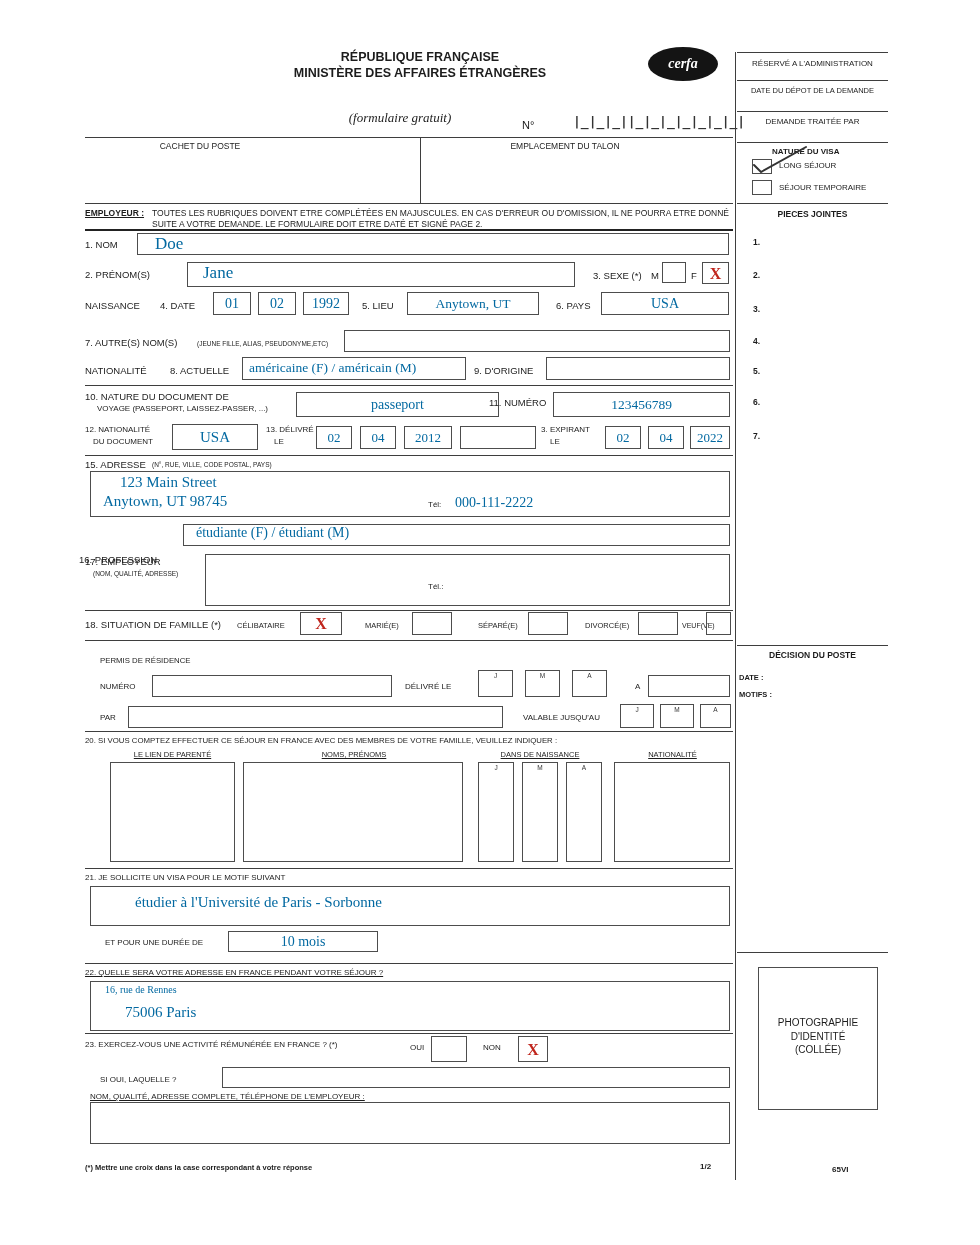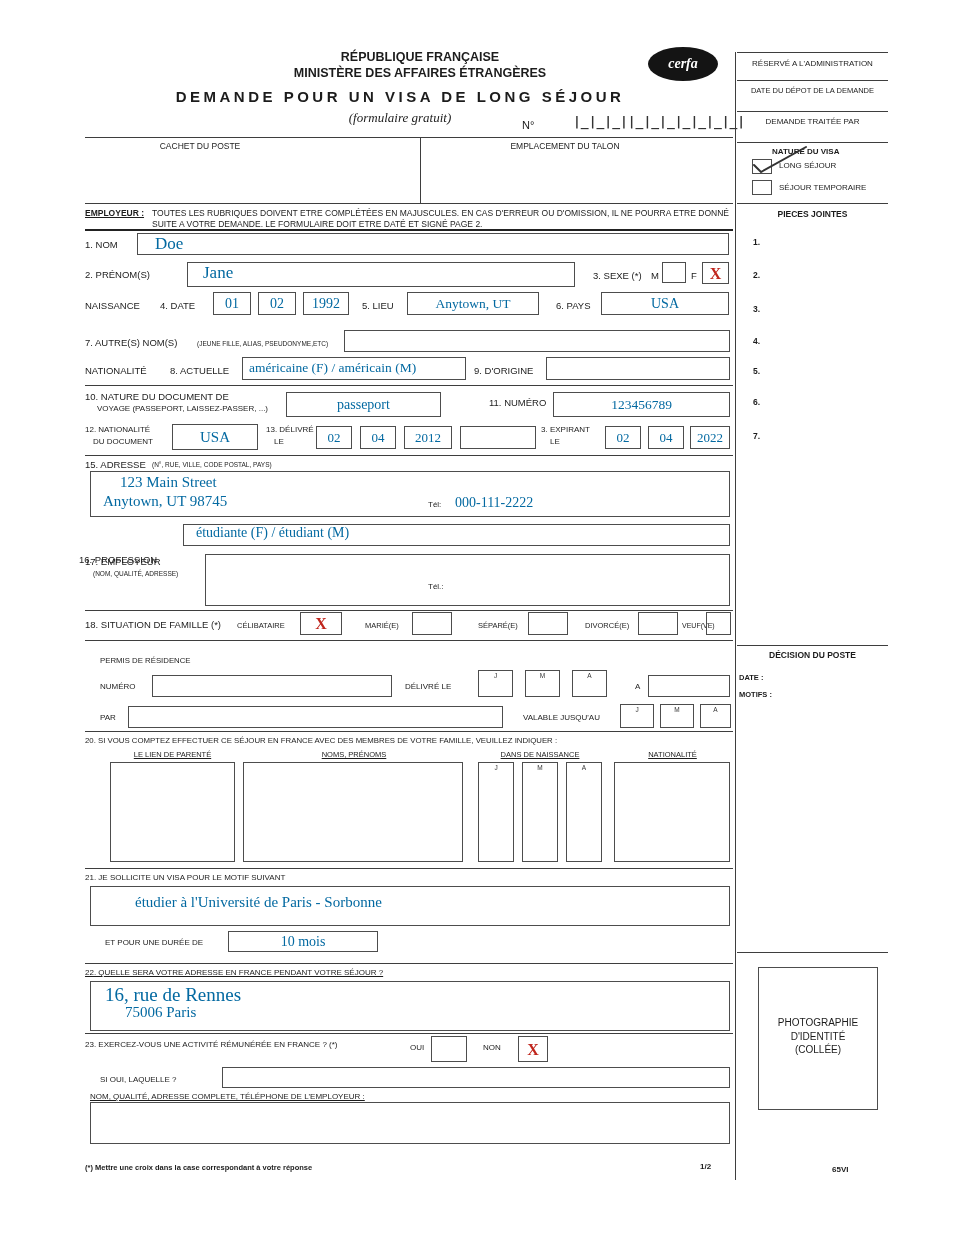--- a/index.html
+++ b/index.html
@@ -30,21 +30,20 @@
 </head>
 <body>
 
 <div id="page">
 
   <div class="abs ctr b" style="left:230px;top:50px;width:380px;font-size:12.5px;line-height:1.25;">
     <div>RÉPUBLIQUE FRANÇAISE</div>
     <div>MINISTÈRE DES AFFAIRES ÉTRANGÈRES</div>
   </div>
   <div class="abs cerfa" style="left:648px;top:47px;width:70px;height:34px;">cerfa</div>
-  <div class="abs ctr b" style="left:120px;top:88px;width:560px;font-size:15px;letter-spacing:3.5px;">DEMANDE POUR UN VISA DE LONG SÉJOUR</div>
   <div class="abs ctr" style="left:120px;top:110px;width:560px;font-size:13px;font-style:italic;font-family:'Liberation Serif',serif;">(formulaire gratuit)</div>
   <div class="abs" style="left:522px;top:119px;font-size:11px;">N°</div>
   <div class="abs mono b" style="left:573px;top:114px;font-size:13px;color:#333;text-align:right;">|_|_|_||_|_|_|_|_|_|_|</div>
 
   <div class="abs hline" style="left:85px;top:137px;width:648px;"></div>
   <div class="abs vline" style="left:420px;top:137px;height:66px;"></div>
   <div class="abs ctr" style="left:110px;top:141px;width:180px;font-size:8.5px;">CACHET DU POSTE</div>
   <div class="abs ctr" style="left:430px;top:141px;width:270px;font-size:8.5px;">EMPLACEMENT DU TALON</div>
   <div class="abs hline" style="left:85px;top:203px;width:648px;"></div>
 
@@ -124,21 +123,21 @@
   <div class="abs lbl" style="left:85px;top:365px;">NATIONALITÉ</div>
   <div class="abs lbl" style="left:170px;top:365px;">8. ACTUELLE</div>
   <div class="abs box" style="left:242px;top:357px;width:224px;height:23px;"></div>
   <div class="abs hand" style="left:249px;top:360px;font-size:13.5px;">américaine (F) / américain (M)</div>
   <div class="abs lbl" style="left:474px;top:365px;">9. D'ORIGINE</div>
   <div class="abs box" style="left:546px;top:357px;width:184px;height:23px;"></div>
   <div class="abs hline" style="left:85px;top:385px;width:648px;"></div>
 
   <div class="abs lbl" style="left:85px;top:391px;">10. NATURE DU DOCUMENT DE</div>
   <div class="abs sm" style="left:97px;top:404px;">VOYAGE (PASSEPORT, LAISSEZ-PASSER, ...)</div>
-  <div class="abs box hand ctr" style="left:286px;top:392px;width:155px;height:25px;font-size:14px;line-height:24px;">passeport</div>
+  <div class="abs box hand ctr" style="left:296px;top:392px;width:203px;height:25px;font-size:14px;line-height:24px;">passeport</div>
   <div class="abs lbl" style="left:489px;top:397px;">11. NUMÉRO</div>
   <div class="abs box hand ctr" style="left:553px;top:392px;width:177px;height:25px;font-size:13.5px;line-height:24px;">123456789</div>
 
   <div class="abs sm" style="left:85px;top:425px;">12. NATIONALITÉ</div>
   <div class="abs sm" style="left:93px;top:437px;">DU DOCUMENT</div>
   <div class="abs box hand ctr" style="left:172px;top:424px;width:86px;height:26px;font-size:15px;line-height:25px;">USA</div>
   <div class="abs sm" style="left:266px;top:425px;">13. DÉLIVRÉ</div>
   <div class="abs sm" style="left:274px;top:437px;">LE</div>
   <div class="abs box hand ctr" style="left:316px;top:426px;width:36px;height:23px;font-size:13px;line-height:22px;">02</div>
   <div class="abs box hand ctr" style="left:360px;top:426px;width:36px;height:23px;font-size:13px;line-height:22px;">04</div>
@@ -214,21 +213,21 @@
 
   <div class="abs sm" style="left:85px;top:873px;">21. JE SOLLICITE UN VISA POUR LE MOTIF SUIVANT</div>
   <div class="abs box" style="left:90px;top:886px;width:640px;height:40px;"></div>
   <div class="abs hand" style="left:135px;top:894px;font-size:15px;">étudier à l'Université de Paris - Sorbonne</div>
   <div class="abs sm" style="left:105px;top:938px;">ET POUR UNE DURÉE DE</div>
   <div class="abs box hand ctr" style="left:228px;top:931px;width:150px;height:21px;font-size:14px;line-height:20px;">10 mois</div>
   <div class="abs hline" style="left:85px;top:963px;width:648px;"></div>
 
   <div class="abs sm und" style="left:85px;top:968px;">22. QUELLE SERA VOTRE ADRESSE EN FRANCE PENDANT VOTRE SÉJOUR ?</div>
   <div class="abs box" style="left:90px;top:981px;width:640px;height:50px;"></div>
-  <div class="abs hand" style="left:105px;top:984px;font-size:19px;">16, rue de Rennes</div>
+  <div class="abs hand" style="left:105px;top:984px;font-size:10px;">16, rue de Rennes</div>
   <div class="abs hand" style="left:125px;top:1004px;font-size:15px;">75006 Paris</div>
   <div class="abs hline" style="left:85px;top:1033px;width:648px;"></div>
 
   <div class="abs sm" style="left:85px;top:1040px;">23. EXERCEZ-VOUS UNE ACTIVITÉ RÉMUNÉRÉE EN FRANCE ? (*)</div>
   <div class="abs sm" style="left:410px;top:1043px;">OUI</div>
   <div class="abs box" style="left:431px;top:1036px;width:36px;height:26px;"></div>
   <div class="abs sm" style="left:483px;top:1043px;">NON</div>
   <div class="abs box xmark" style="left:518px;top:1036px;width:30px;height:26px;line-height:25px;">X</div>
   <div class="abs sm" style="left:100px;top:1075px;">SI OUI, LAQUELLE ?</div>
   <div class="abs box" style="left:222px;top:1067px;width:508px;height:21px;"></div>

